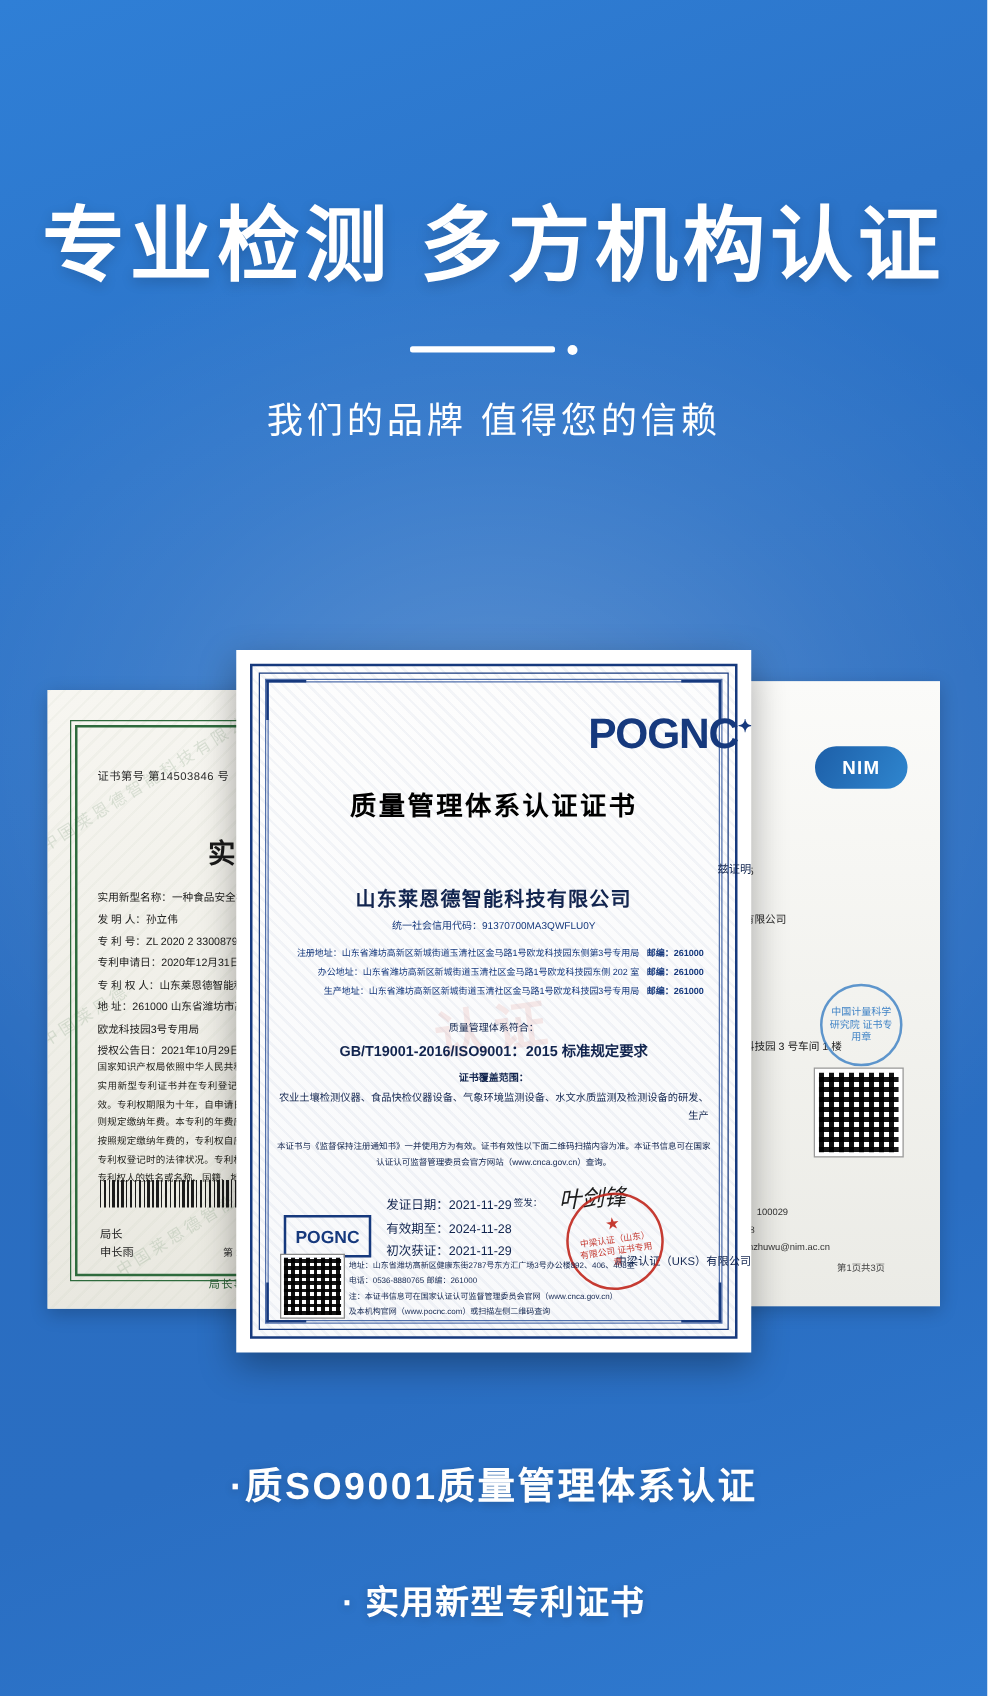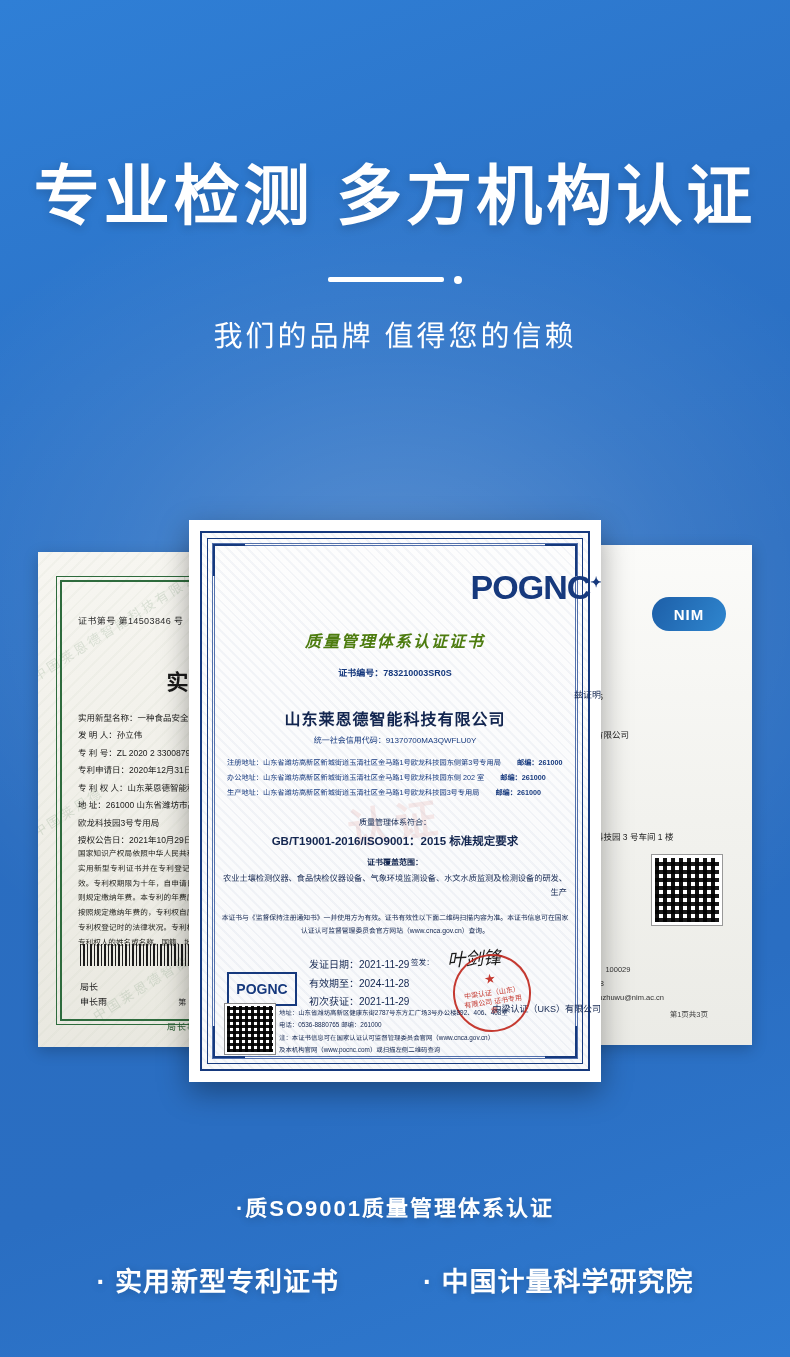--- a/index.html
+++ b/index.html
@@ -361,25 +361,24 @@
   }
   .cc-logo .spark {
     font-size: 14px;
     vertical-align: super;
     color: #16397d;
   }
   .cc-title {
     position: absolute;
     left: 0; right: 0; top: 108px;
     text-align: center;
-    font-size: 16px;
-    font-weight: bold;
-    color: #4d7c0f;
+    font-size: 21px;
+    font-weight: bold;
+    color: #000000;
     letter-spacing: 2px;
-    font-style: italic;
   }
   .cc-certno {
     position: absolute;
     left: 0; right: 0; top: 146px;
     text-align: center;
     font-size: 9px;
     color: #16397d;
     font-weight: bold;
   }
   .cc-zhengming {
@@ -407,22 +406,22 @@
   }
   .cc-addr {
     position: absolute;
     left: 38px; right: 38px; top: 236px;
     font-size: 7.2px;
     line-height: 2.05;
     color: #16397d;
   }
   .cc-addr div {
     display: flex;
-    justify-content: flex-start;
-    gap: 16px;
+    justify-content: flex-end;
+    gap: 6px;
     white-space: nowrap;
   }
   .cc-addr .zip { font-weight: bold; }
   .cc-center-line {
     position: absolute;
     left: 0; right: 0;
     text-align: center;
     color: #12254f;
   }
   .cc-scope-intro { top: 296px; font-size: 8px; }
@@ -539,24 +538,24 @@
   .footer {
     position: absolute;
     left: 0;
     bottom: 0;
     width: 790px;
     text-align: center;
     z-index: 6;
     padding-bottom: 58px;
   }
   .footer-main {
-    font-size: 22px;
+    font-size: 30px;
     color: #ffffff;
     letter-spacing: 2px;
-    margin-bottom: 38px;
+    margin-bottom: 52px;
     font-weight: bold;
     text-shadow: 0 2px 8px rgba(0,0,0,0.2);
   }
   .footer-row {
     display: flex;
     justify-content: center;
     gap: 84px;
     font-size: 27px;
     color: #ffffff;
     letter-spacing: 1px;
@@ -618,20 +617,21 @@
       <div class="cr-title">证 书</div>
       <div class="cr-sub">编号：2020-07005</div>
       <div class="cr-rows">
         <div>委托单位：山东莱恩德智能科技有限公司</div>
         <div>器具名称：土壤养分检测仪</div>
         <div>型号规格：LD-GY60</div>
         <div>出厂编号：2019001</div>
         <div>送检日期：2019年10月18日</div>
         <div>地址：山东省潍坊市高新区欧龙科技园 3 号车间 1 楼</div>
       </div>
+      <div class="cr-stamp">中国计量科学研究院 证书专用章</div>
       <div class="cr-qr"></div>
       <div class="cr-foot">
         <div>地址：北京市朝阳区北三环东路18号              邮编：100029</div>
         <div>电话：010-64252715  传真：010-64271948</div>
         <div>网址：http://www.nim.ac.cn                   电子邮件：kzhzhuwu@nim.ac.cn</div>
       </div>
       <div class="cr-pagenum">第1页共3页</div>
       <div class="cr-code">2019-jz-R0520</div>
     </div>
 
@@ -642,21 +642,20 @@
       <span class="corner tr"></span>
       <span class="corner bl"></span>
       <span class="corner br"></span>
 
       <div class="cc-watermark">认证</div>
 
       <div class="cc-logo">
         <span>POGNC</span><span class="spark">✦</span>
       </div>
       <div class="cc-title">质量管理体系认证证书</div>
-      <div class="cc-certno">证书编号：783210003SR0S</div>
       <div class="cc-zhengming">兹证明</div>
       <div class="cc-company">山东莱恩德智能科技有限公司</div>
       <div class="cc-credit">统一社会信用代码：91370700MA3QWFLU0Y</div>
 
       <div class="cc-addr">
         <div>
           <span>注册地址：山东省潍坊高新区新城街道玉清社区金马路1号欧龙科技园东侧第3号专用局</span>
           <span class="zip">邮编：261000</span>
         </div>
         <div>
@@ -699,17 +698,16 @@
         <div>及本机构官网（www.pocnc.com）或扫描左侧二维码查询</div>
       </div>
     </div>
 
   </div>
 
   <div class="footer">
     <div class="footer-main">·质SO9001质量管理体系认证</div>
     <div class="footer-row">
       <span class="footer-item">· 实用新型专利证书</span>
-      <span class="footer-item">· 中国计量科学研究院</span>
     </div>
   </div>
 
 </div>
 
 </body></html>

